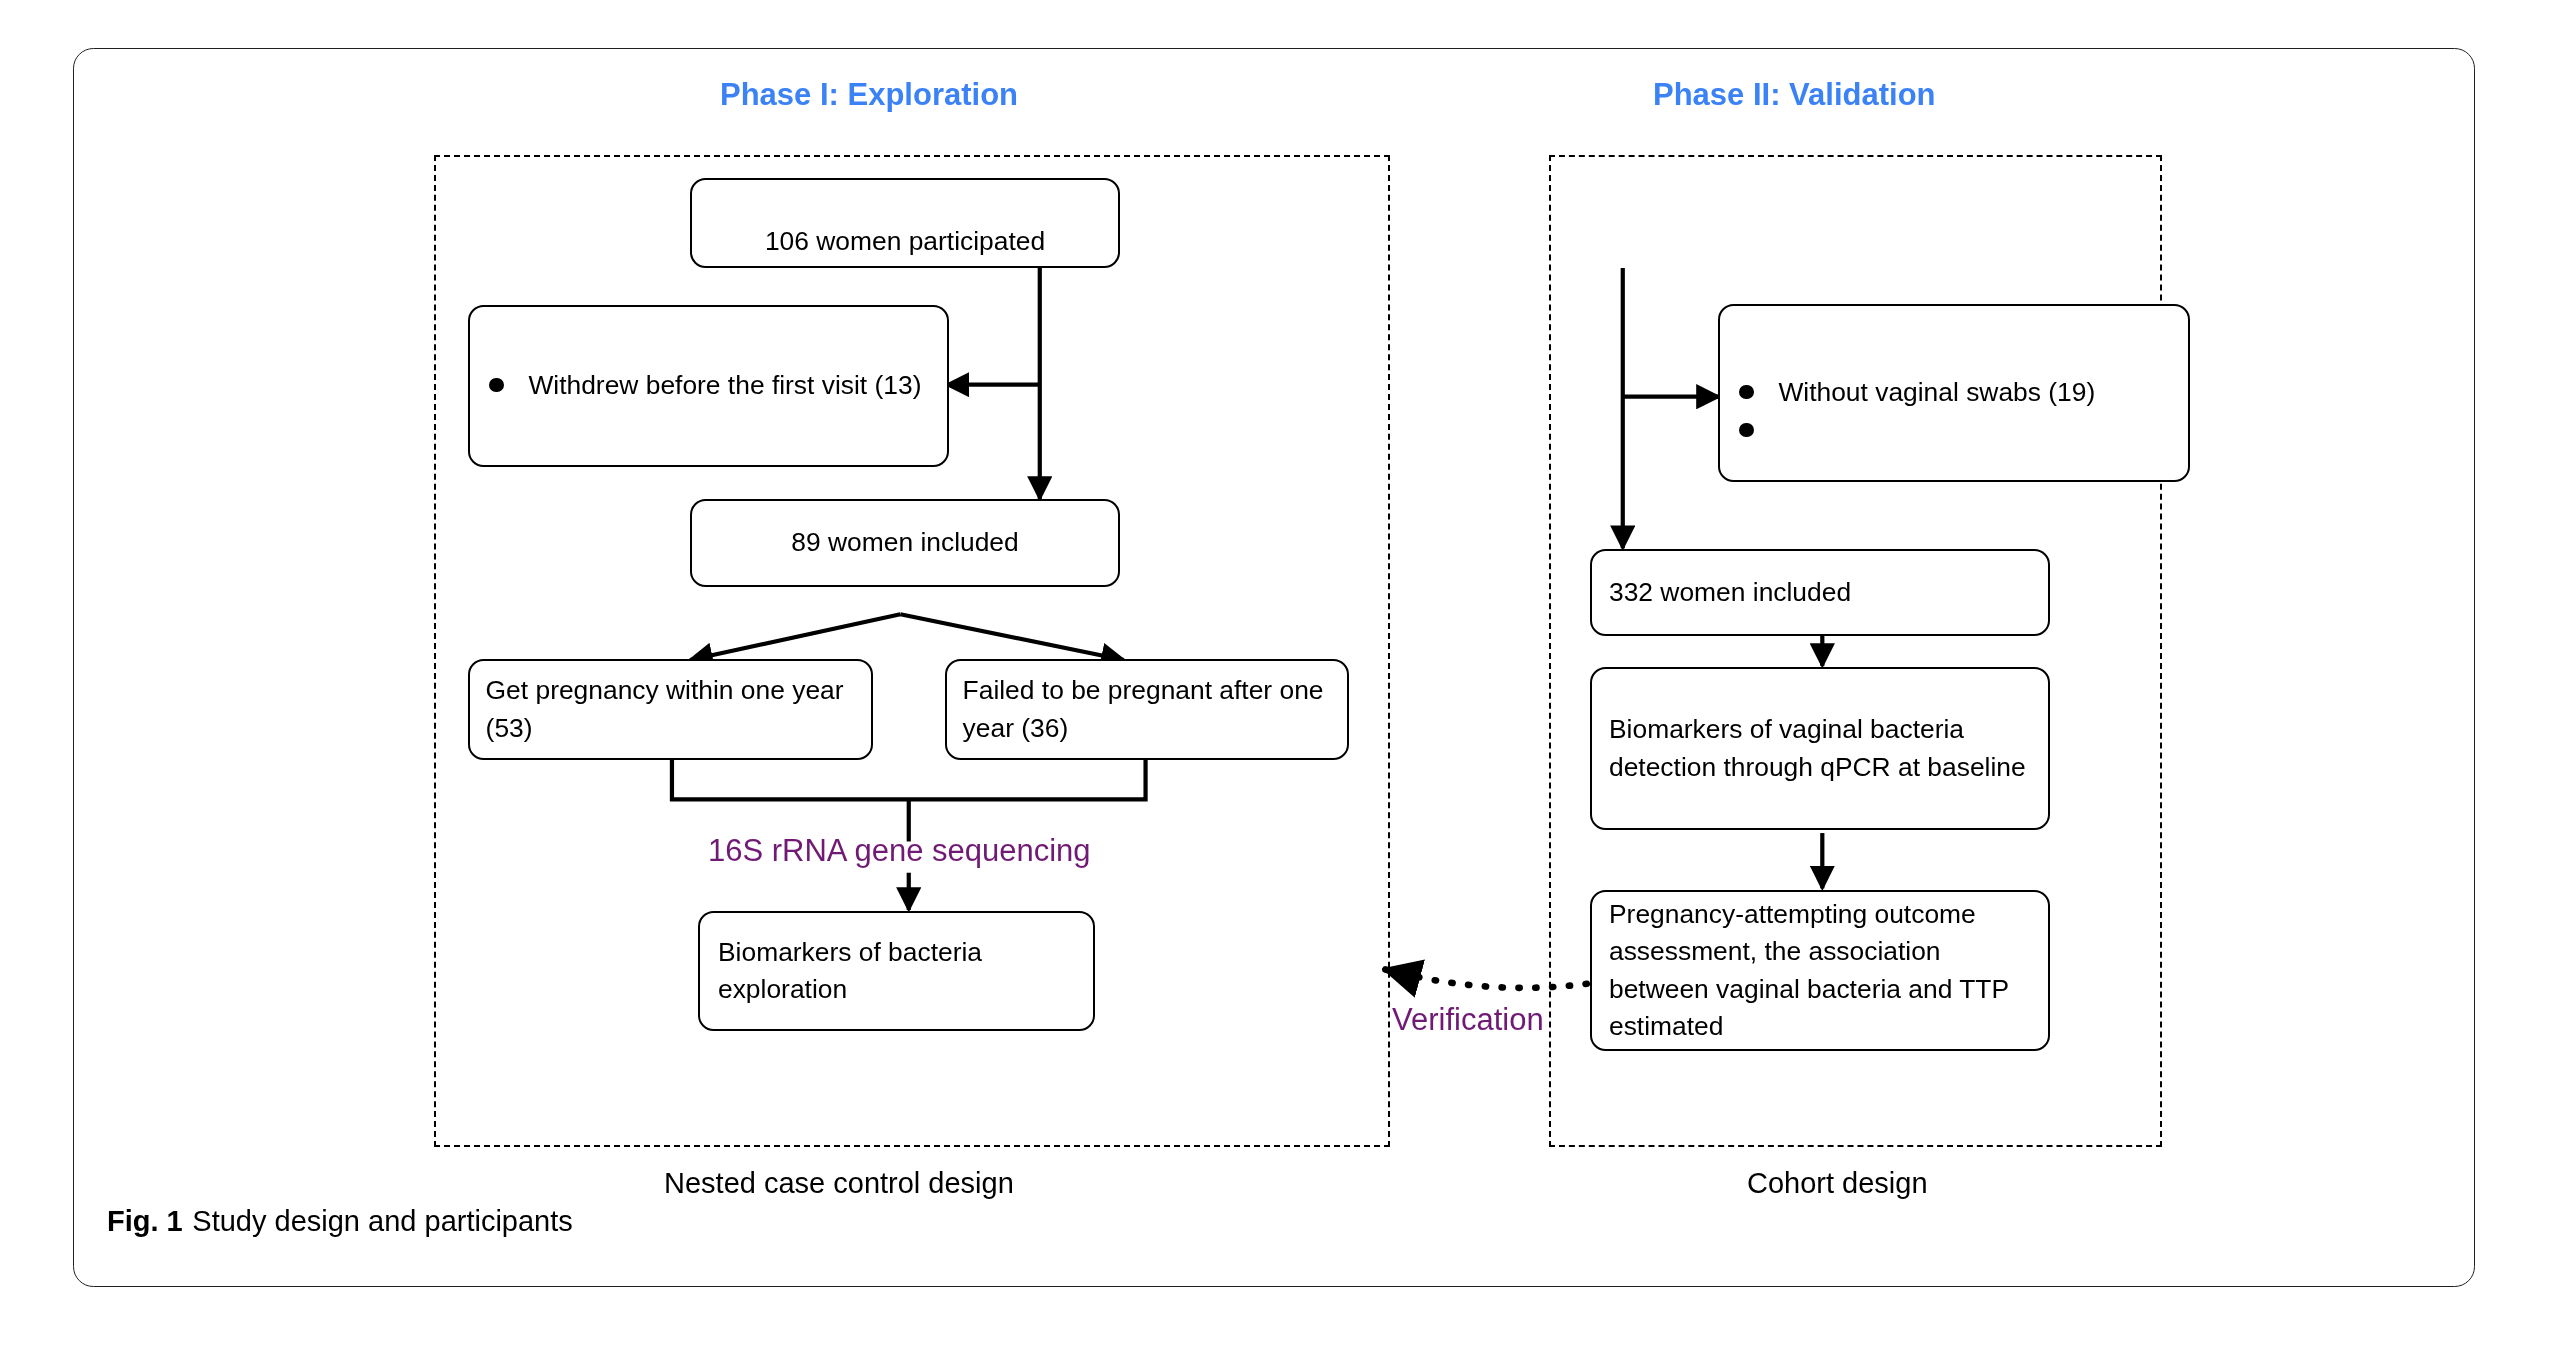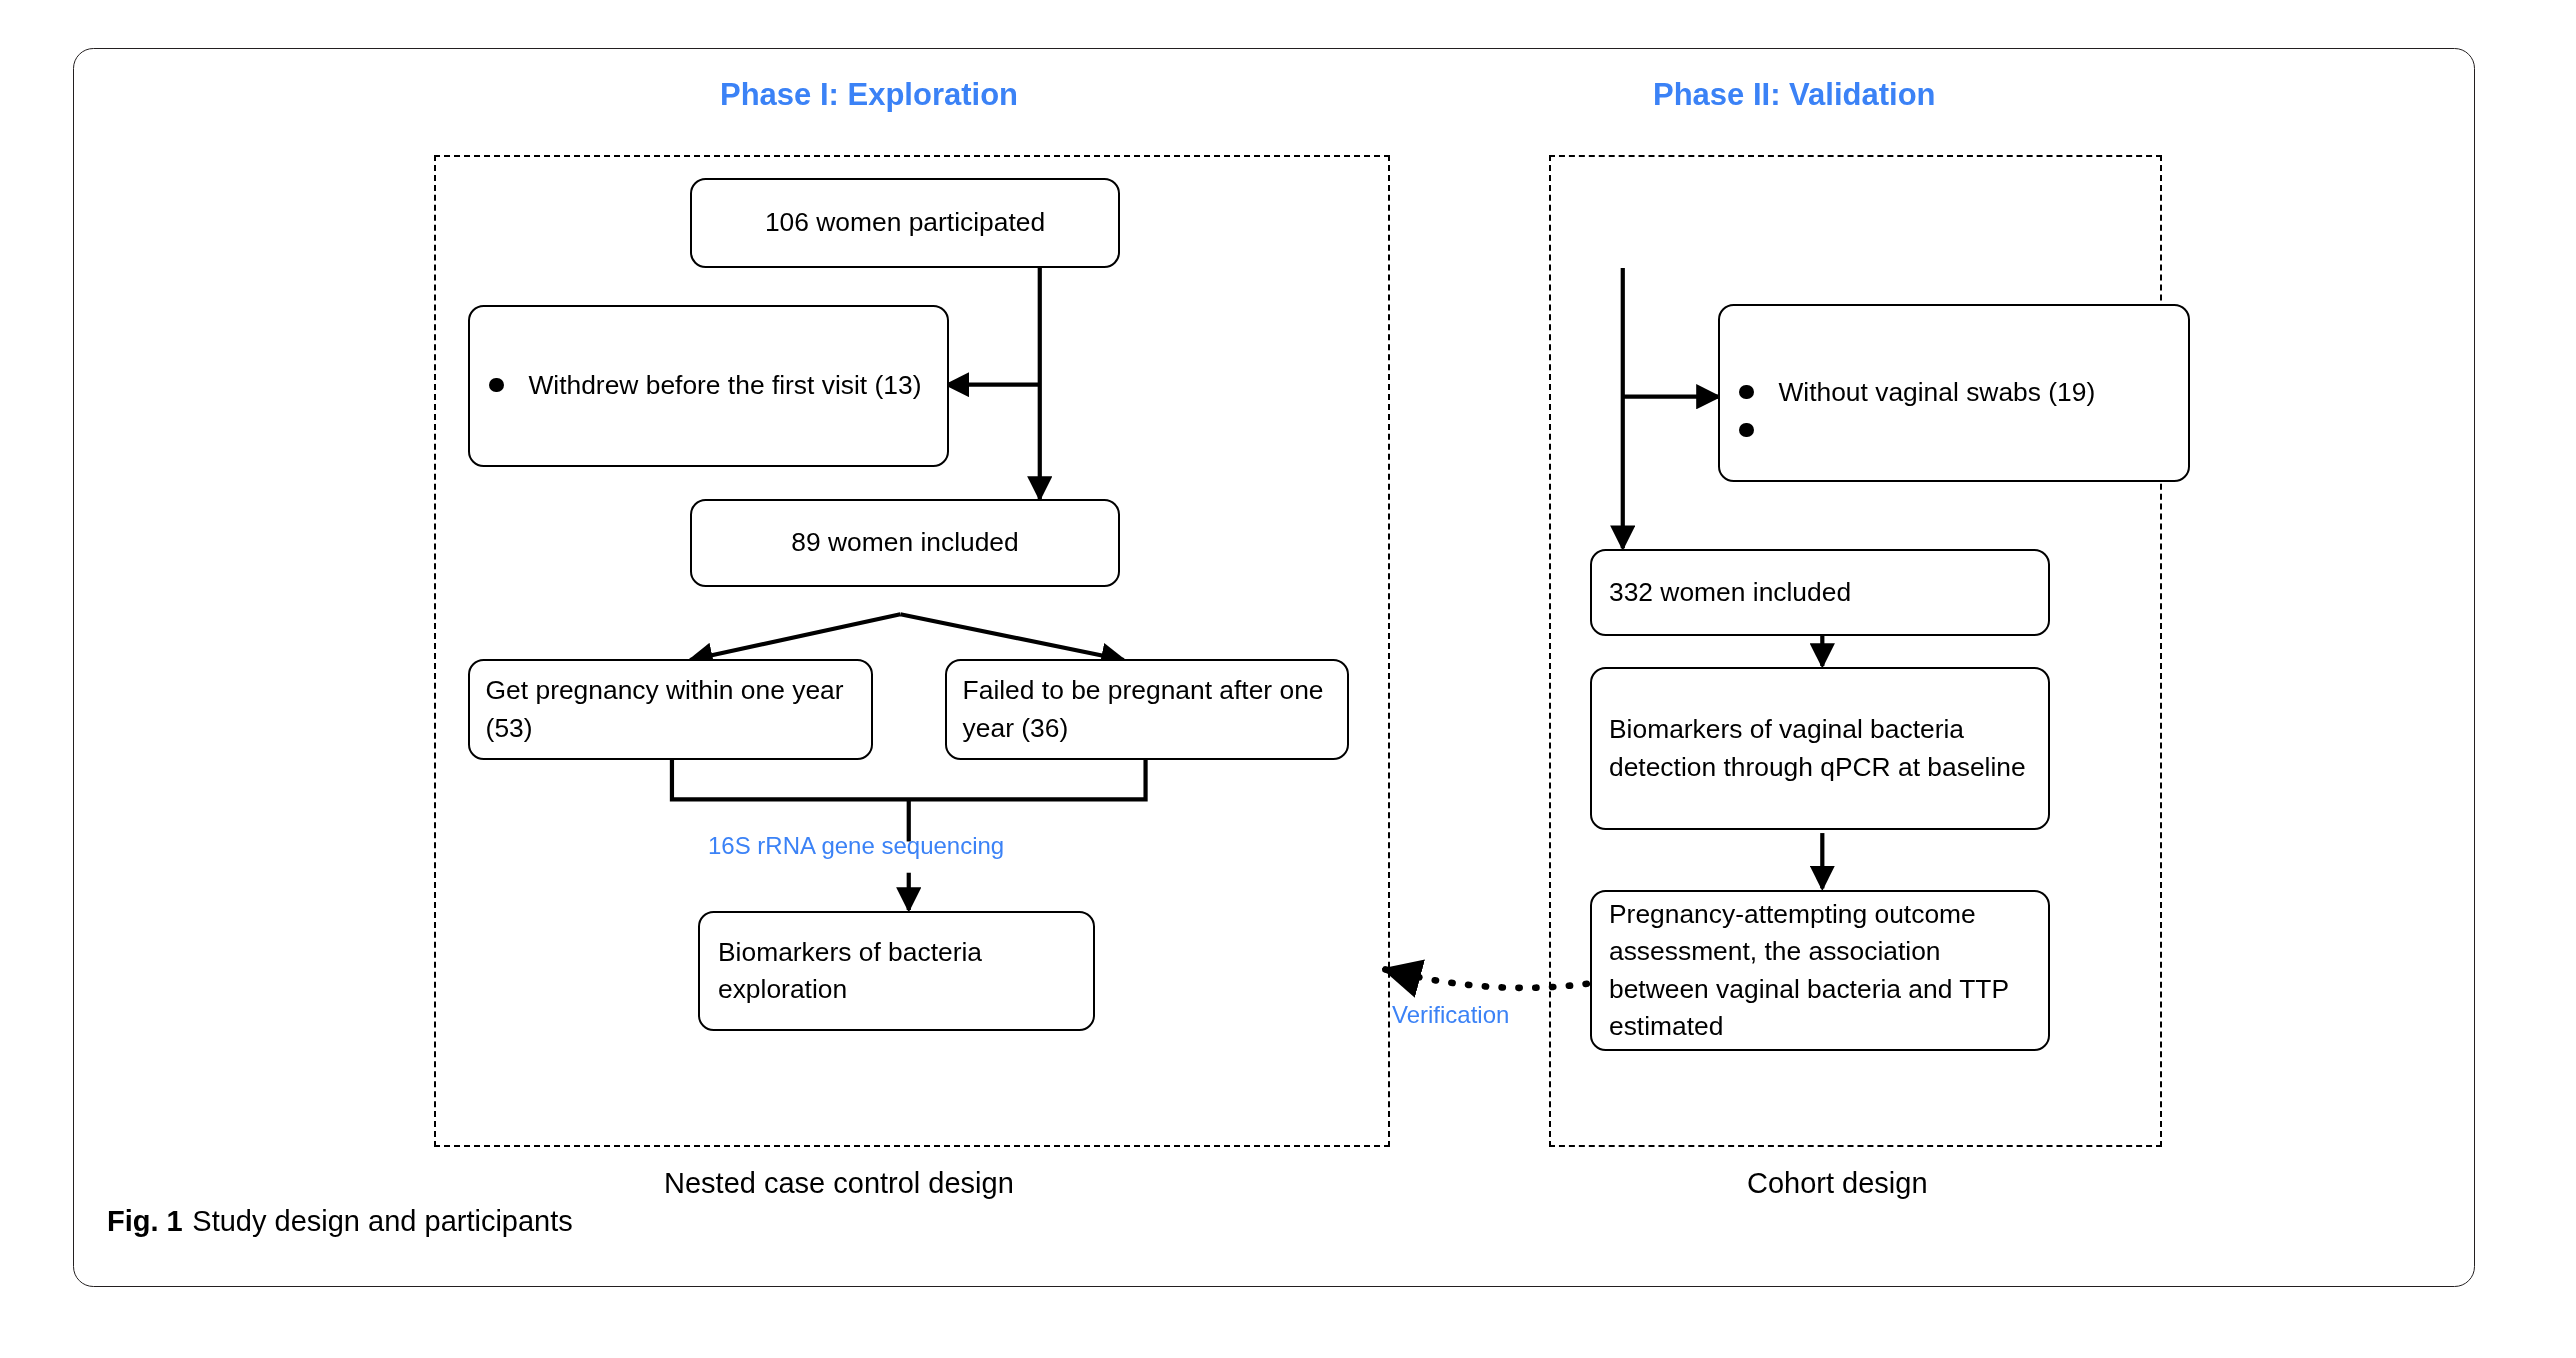--- a/index.html
+++ b/index.html
@@ -97,24 +97,24 @@
     top: 10.8px;
     width: 14.4px;
     height: 14.4px;
     border-radius: 50%;
     background: #000000;
   }
 
   
   .plain-label {
     position: absolute;
-    font-size: 24px;
+    font-size: 31px;
     line-height: 1.2;
     white-space: nowrap;
-    color: #3b82f6;
+    color: #701a75;
   }
   .design-label {
     position: absolute;
     font-size: 29px;
     line-height: 1.2;
     white-space: nowrap;
     color: #000000;
   }
 
   
@@ -185,21 +185,21 @@
 
     <path d="M 2700 660 L 2860 660" stroke="#000000" stroke-width="7" fill="none" marker-end="url(#arrow)"></path>
 
     <path d="M 3032 1002 L 3032 1108" stroke="#000000" stroke-width="7" fill="none" marker-end="url(#arrow)"></path>
 
     <path d="M 3032 1386 L 3032 1478" stroke="#000000" stroke-width="7" fill="none" marker-end="url(#arrow)"></path>
 
     <path d="M 2305 1613 Q 2560 1680 2800 1600" stroke="#000000" stroke-width="11" fill="none" stroke-dasharray="2 26" stroke-linecap="round" marker-start="url(#arrow-rev)" marker-end="url(#arrow)"></path>
   </svg>
 
-  <div class="node center-text" style="left:690px; top:178px; width:430px; height:90px;">
+  <div class="node center-text" style="left:690px; top:178px; width:430px; height:90px;align-items:flex-end;">
     <span>106 women participated</span>
   </div>
 
   <div class="node left-text" style="left:468px; top:305px; width:481px; height:162px; padding:10.8px 14.4px;">
     <ul class="bullet-list">
       <li><span class="dot"></span><span>Withdrew before the first visit (13)</span></li>
     </ul>
   </div>
 
   <div class="node center-text" style="left:690px; top:499px; width:430px; height:88px;">

